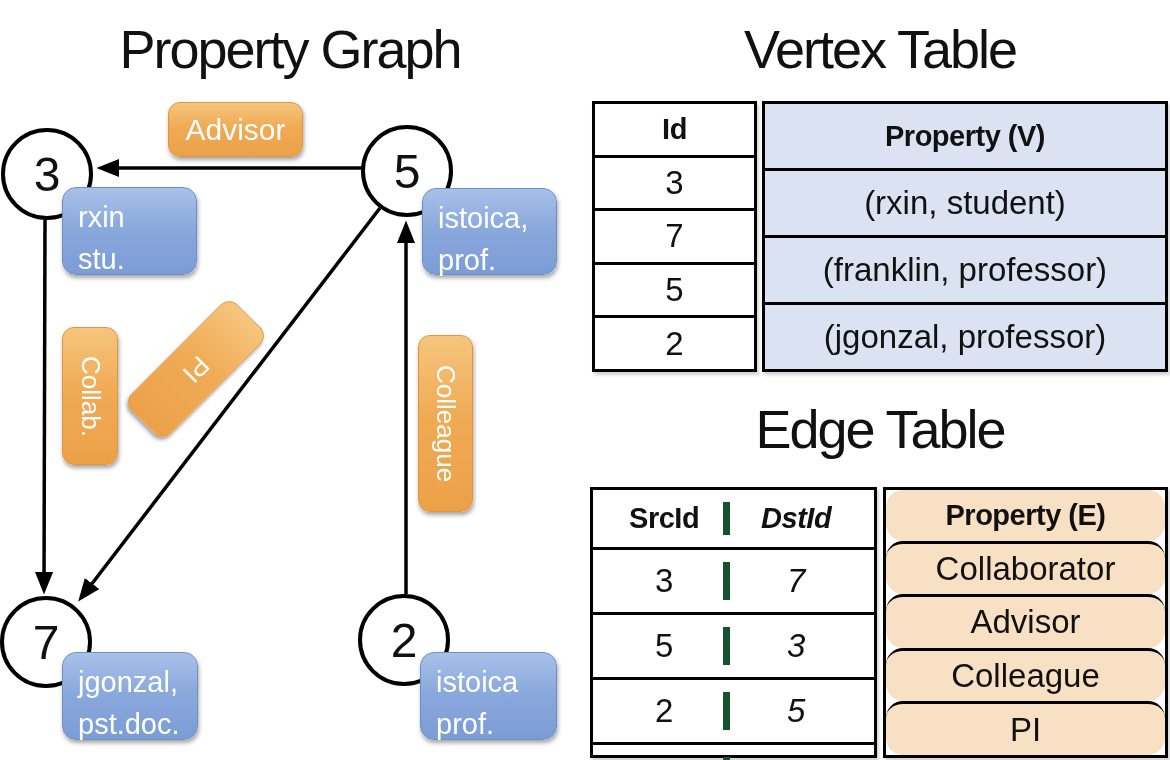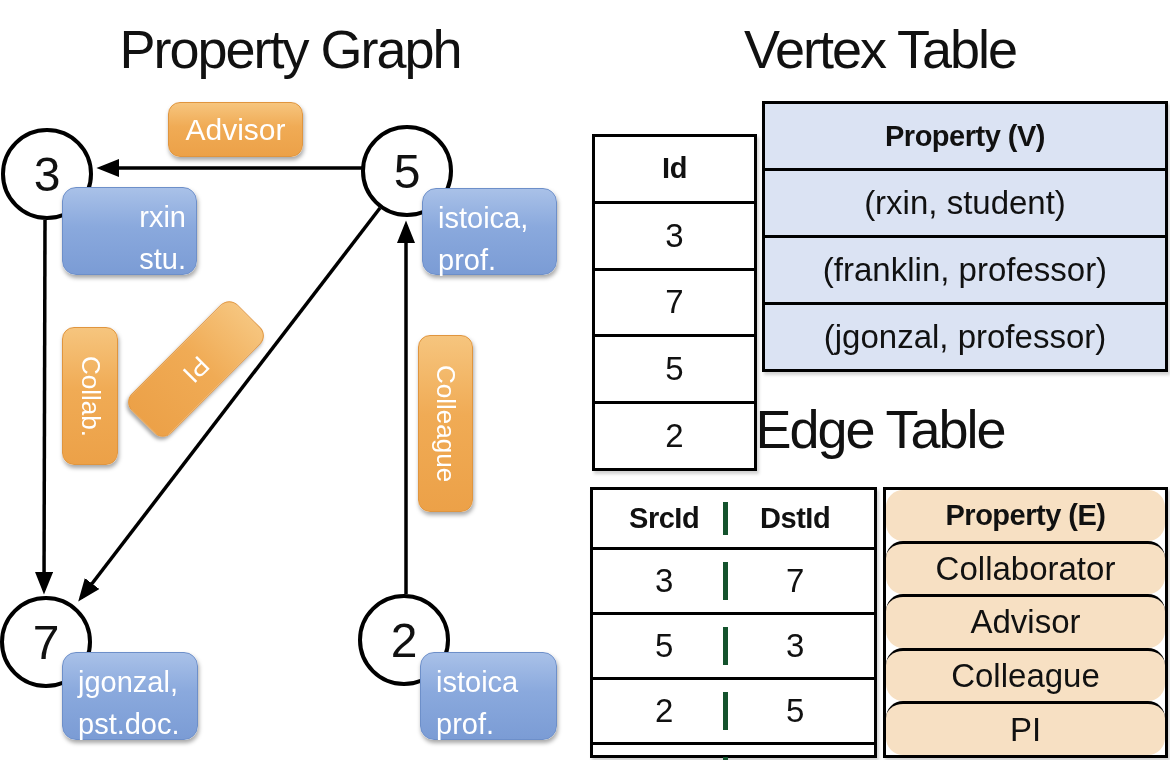--- a/index.html
+++ b/index.html
@@ -53,21 +53,21 @@
     flex:1;display:flex;align-items:center;justify-content:center;
     border-top:3px solid #000;font-size:33px;font-weight:300;
   }
   .trow:first-child{border-top:none;}
   .trow.th{font-weight:bold;font-size:29px;letter-spacing:-0.5px;}
   .splitrow{padding:12px;}
   .splitrow .cellL,.splitrow .cellR{
     height:100%;display:flex;align-items:center;justify-content:center;box-sizing:border-box;
   }
   .splitrow .cellL{width:46%;}
-  .splitrow .cellR{width:54%;border-left:5px solid #14532d;}
+  .splitrow .cellR{width:54%;border-left:7px solid #14532d;font-style:italic;}
   .fill-blue .trow{background:#dbe3f3;}
   .fill-tan .trow{background:#f7e0c3;border-radius:17px;}
 </style>
 </head>
 <body>
 
 <div class="stage">
 
   <div class="big-title" style="left:60px;top:18px;width:460px;text-align:center;">Property Graph</div>
 
@@ -89,21 +89,21 @@
   <div class="gnode" style="left:361px;top:125px;">
     <span>5</span>
   </div>
   <div class="gnode" style="left:0px;top:596px;">
     <span>7</span>
   </div>
   <div class="gnode" style="left:358px;top:594px;">
     <span>2</span>
   </div>
 
-  <div class="vbox" style="left:62px;top:187px;width:135px;height:88px;text-align:right;">
+  <div class="vbox" style="left:62px;top:187px;width:135px;height:88px;">
     <span>rxin</span>
     <span>stu.</span>
   </div>
   <div class="vbox" style="left:422px;top:188px;width:135px;height:87px;">
     <span>istoica,</span>
     <span>prof.</span>
   </div>
   <div class="vbox" style="left:62px;top:652px;width:136px;height:88px;">
     <span>jgonzal,</span>
     <span>pst.doc.</span>
@@ -113,21 +113,21 @@
     <span>prof.</span>
   </div>
 
   <div class="ebox" style="left:168px;top:102px;width:135px;height:55px;">Advisor</div>
   <div class="ebox vert" style="left:62px;top:327px;width:56px;height:138px;">Collab.</div>
   <div class="ebox vert" style="left:168px;top:294px;width:56px;height:150px;transform:rotate(45deg);">PI</div>
   <div class="ebox vert" style="left:418px;top:335px;width:55px;height:177px;">Colleague</div>
 
   <div class="big-title" style="left:592px;top:18px;width:576px;">Vertex Table</div>
 
-  <div class="subtable" style="left:592px;top:101px;width:165px;height:337px;margin-top:33px;">
+  <div class="subtable" style="left:592px;top:101px;width:165px;height:271px;">
     <div class="trow th">Id</div>
     <div class="trow">3</div>
     <div class="trow">7</div>
     <div class="trow">5</div>
     <div class="trow">2</div>
   </div>
 
   <div class="subtable fill-blue" style="left:762px;top:101px;width:406px;height:271px;">
     <div class="trow th">Property (V)</div>
     <div class="trow">(rxin, student)</div>

